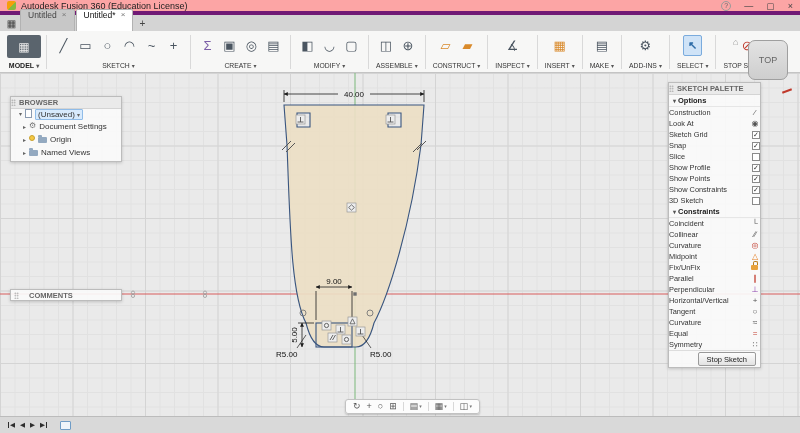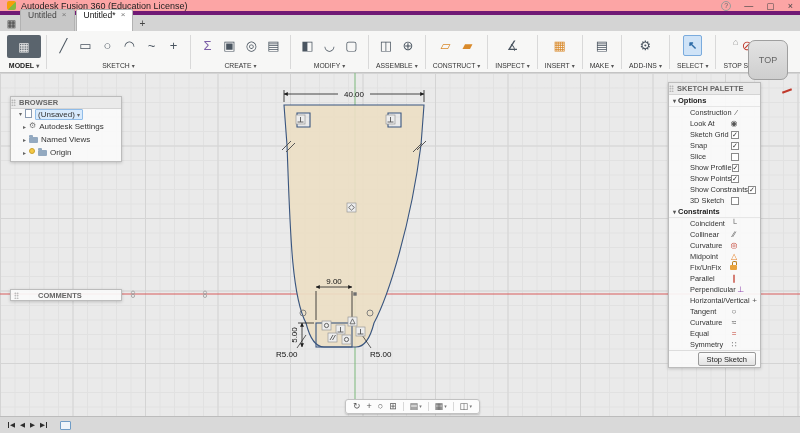--- a/index.html
+++ b/index.html
@@ -59,27 +59,27 @@
   .exp::before{content:"▸";font-size:6px;color:#666}
   .exp.open::before{content:"▾"}
   .docicon{width:7px;height:9px;background:#fff;border:1px solid #8a9ab0}
   .unsaved{background:#d8eafc;border:1px solid #90bce8;padding:0 2px;border-radius:1px}
   .rowcaret::after{content:"▾";font-size:6px;color:#666;margin-left:2px}
   .folder{width:9px;height:6px;background:#93a9c0;border-radius:1px;position:relative;margin-top:2px}
   .folder::before{content:"";position:absolute;top:-2px;left:0;width:4px;height:2px;background:#93a9c0;border-radius:1px 1px 0 0}
   .bulb{width:6px;height:6px;border-radius:50%;background:#f5c844;border:1px solid #c9a22f;flex:none}
   .gearg{font-size:8px;color:#777;line-height:1}
 
-  .comments{left:10px;top:216px;width:112px;height:12px;display:flex;align-items:center;gap:19px;padding:0 3px;font-size:7.5px;font-weight:bold;color:#666}
+  .comments{left:10px;top:216px;width:112px;height:12px;display:flex;align-items:center;gap:10px;padding:0 3px;font-size:7.5px;font-weight:bold;color:#666}
 
   
   .palette{left:668px;top:9px;width:93px;font-size:8px;color:#333}
   .sec{height:12px;display:flex;align-items:center;gap:2px;padding:0 4px;font-weight:bold;font-size:7.5px;color:#222;border-bottom:1px solid #e6e6e6}
   .sec::before{content:"▾";font-size:6px;color:#555}
-  .prow{height:11px;display:flex;align-items:center;justify-content:space-between;padding:0 21px}
+  .prow{height:11px;display:flex;align-items:center;justify-content:space-between;padding:0 0}
   .pl{font-size:7.4px;white-space:nowrap}
   .chk{width:8px;height:8px;border:1px solid #8a8a8a;background:#fff;display:flex;align-items:center;justify-content:center}
   .chk.checked::after{content:"✓";font-size:7px;line-height:1;color:#333}
   .cicon{font-size:8px;color:#555;min-width:10px;text-align:center;line-height:1}
   .c-red{color:#c0392b}.c-orange{color:#e67e22}.c-purple{color:#8e44ad}
   .lock{width:7px;height:5px;background:#e8a33d;border-radius:1px;position:relative;margin-right:2px}
   .lock::before{content:"";position:absolute;top:-4px;left:1.5px;width:3px;height:3px;border:1px solid #b97f1e;border-bottom:none;border-radius:2px 2px 0 0}
   .pfoot{height:17px;display:flex;align-items:center;justify-content:flex-end;padding:0 4px;border-top:1px solid #ddd}
   .stopbtn{font-size:7.5px;padding:1.5px 8px;background:linear-gradient(#fdfdfd,#e2e2e2);border:1px solid #9a9a9a;border-radius:2px;color:#222}
 
@@ -360,32 +360,32 @@
         <span>BROWSER</span>
       </div>
       <div class="trow">
         <span class="exp open"></span>
         <span class="docicon"></span>
         <span class="unsaved rowcaret">(Unsaved)</span>
       </div>
       <div class="trow child">
         <span class="exp"></span>
         <span class="gearg">⚙</span>
-        <span>Autodesk Settings</span>
-      </div>
-      <div class="trow child">
-        <span class="exp"></span>
-        <span class="folder"></span>
-        <span>Named Views</span>
+        <span>Document Settings</span>
       </div>
       <div class="trow child">
         <span class="exp"></span>
         <span class="bulb"></span>
         <span class="folder"></span>
         <span>Origin</span>
+      </div>
+      <div class="trow child">
+        <span class="exp"></span>
+        <span class="folder"></span>
+        <span>Named Views</span>
       </div>
     </div>
 
     <div class="panel comments">
       <span class="grip"></span>
       <span>COMMENTS</span>
     </div>
 
     <div class="panel palette">
       <div class="phead">

